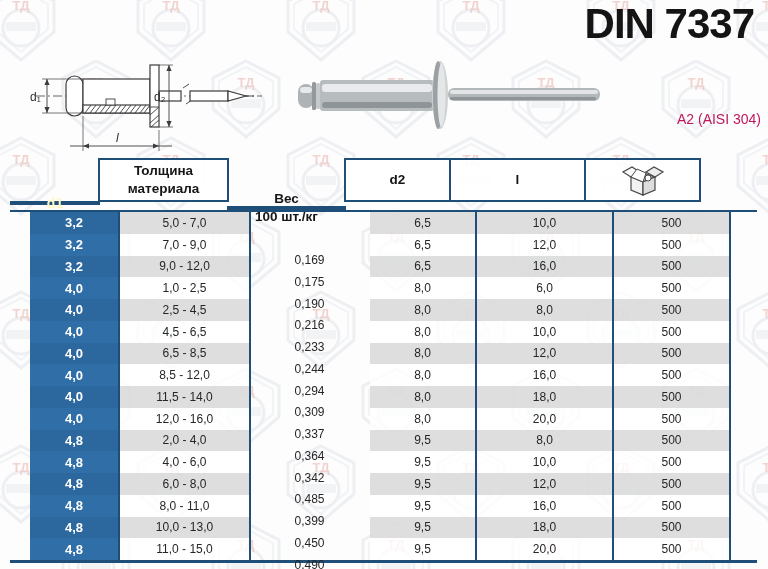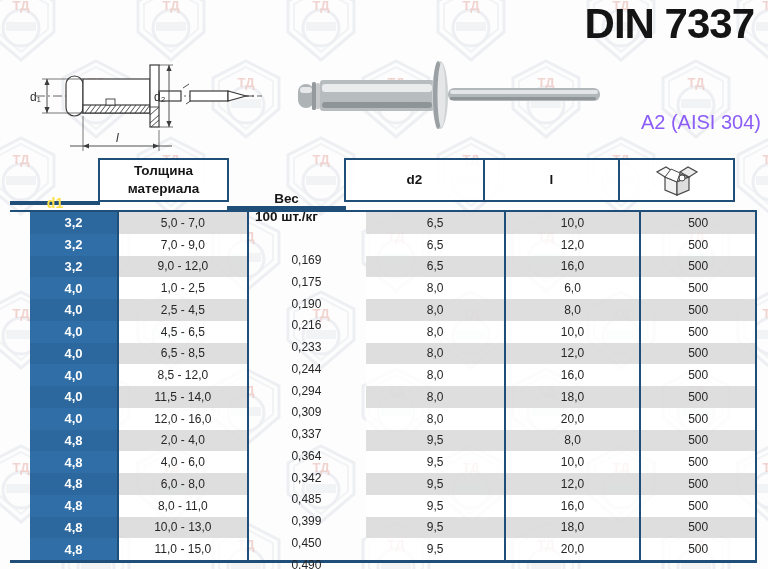--- a/index.html
+++ b/index.html
@@ -13,49 +13,49 @@
   
   .watermark-layer { position:absolute; inset:0; z-index:0; pointer-events:none; overflow:hidden; }
   .wm { position:absolute; width:86px; height:84px; }
 
   
   .top-zone { position:absolute; left:0; top:0; width:768px; height:158px; z-index:2; }
   .din-title {
     position:absolute; top:0px; right:14px; font-size:42px; font-weight:bold;
     color:#141414; letter-spacing:-1px; line-height:1.15;
   }
-  .material-label { position:absolute; top:111px; right:7px; font-size:20px; color:#8b5cf6; font-weight:500; }
+  .material-label { position:absolute; top:111px; right:7px; font-size:14px; color:#be185d; font-weight:500; }
   .tech-drawing { position:absolute; left:30px; top:52px; }
   .photo-svg { position:absolute; left:292px; top:52px; }
 
   
   .table-wrap { position:absolute; left:10px; top:158px; width:747px; z-index:2; }
   .thead { display:flex; height:44px; position:relative; }
   .th {
     border:2px solid #1f4e79; background:rgba(255,255,255,.92);
     display:flex; flex-direction:column; align-items:center; justify-content:center;
     font-weight:bold; font-size:13.5px; color:#161616; line-height:1.3; text-align:center;
   }
   .th + .th { margin-left:-2px; }
-  .th.blue { background:#2e6da4; color:#fde047; font-size:14px;margin-top:43px; }
+  .th.blue { background:#2e6da4; color:#fef9c3; font-size:14px;margin-top:43px; }
   .tgap { height:8px; }
   .tbody { border-top:2px solid #1f4e79; border-bottom:3px solid #1f4e79;padding-left:20px; }
   .tr { display:flex; height:21.75px; }
   .td {
     display:flex; align-items:center; justify-content:center;
     font-size:12px; color:#262626; border-right:2px solid #1f4e79;
     background:rgba(255,255,255,.8);
   }
   .tr.odd .td { background:rgba(219,219,219,.93); }
   .td.blue { background:#2f6ea6 !important; color:#fff; font-weight:bold; font-size:13px; }
   .tr.odd .td.blue { background:#2c689d !important; }
   .c0 { width:90px; }
   .c1 { width:131px; }
   .c2 { width:119px;margin-top:48px; }
-  .c3 { width:141px; }
+  .c3 { width:107px; }
   .c4 { width:137px; }
   .c5 { width:117px; }
 </style>
 </head>
 <body>
 
 <div class="page">
 
   <div class="watermark-layer">
       <svg class="wm" viewBox="0 0 86 84" style="display: block; left: -22px; top: -20px;">

